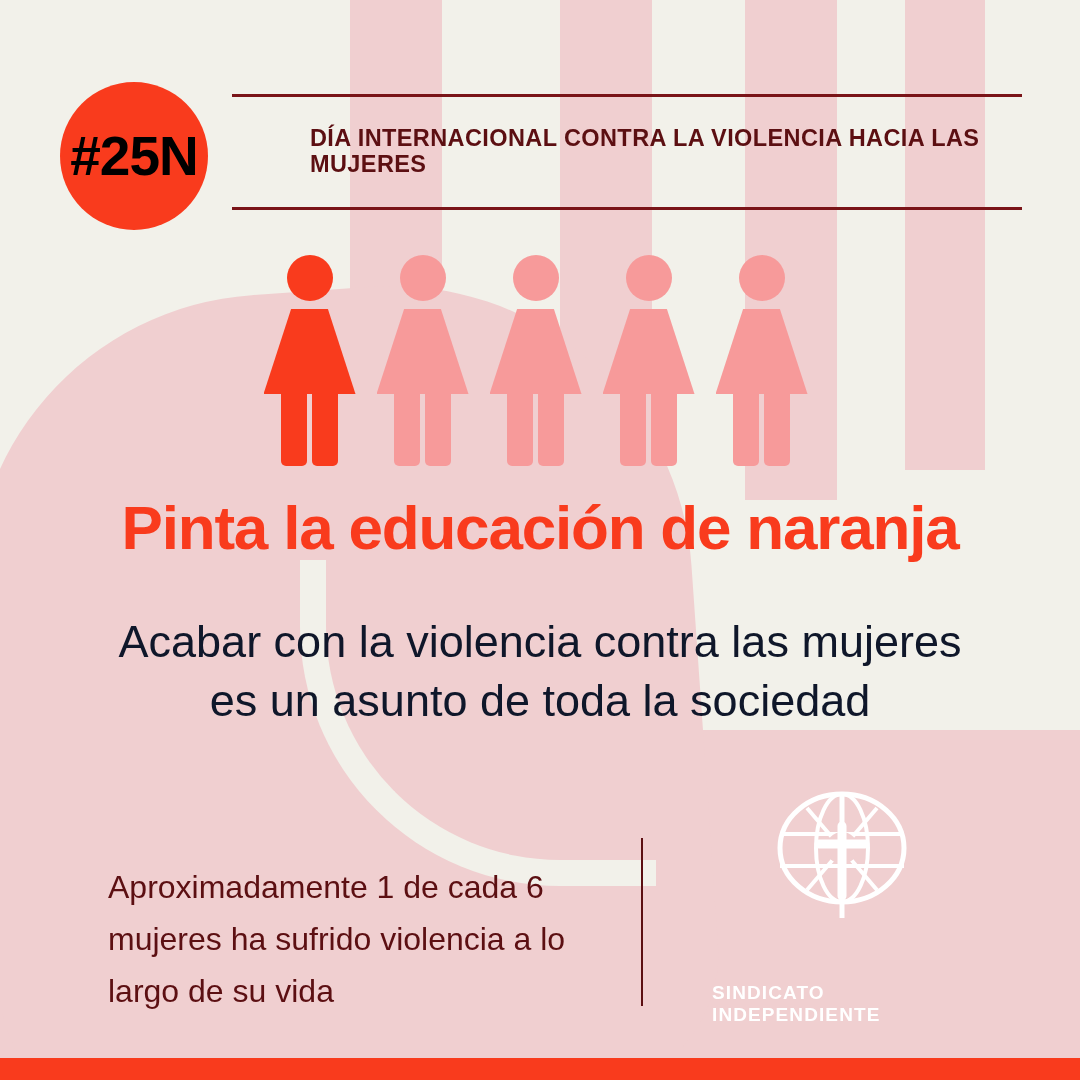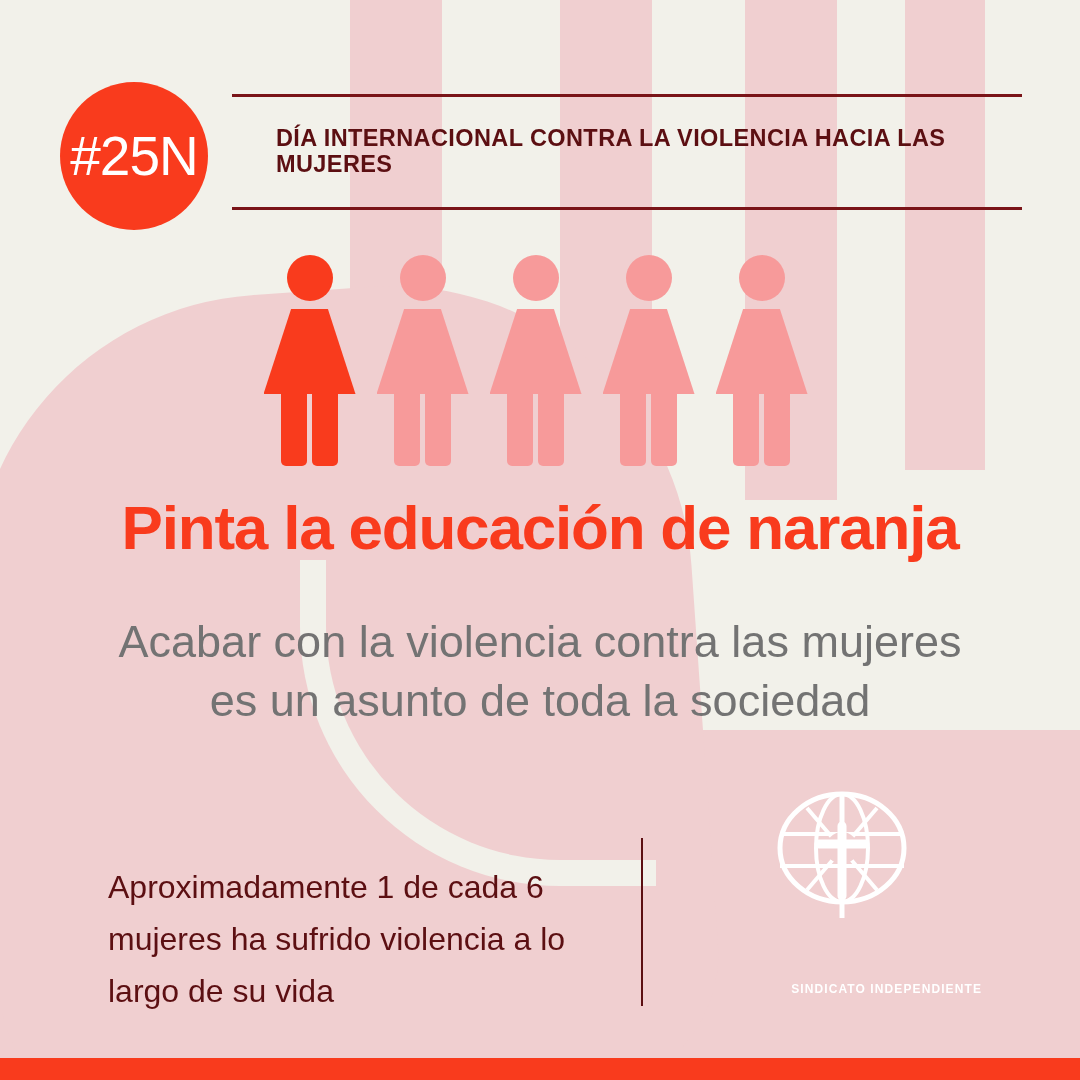--- a/index.html
+++ b/index.html
@@ -80,43 +80,43 @@
     z-index: 4;
   }
   .badge {
     position: absolute;
     left: 0;
     top: 0;
     width: 148px;
     height: 148px;
     border-radius: 50%;
     background: #f93b1d;
-    color: #ffffff;
-    font-weight: normal;
+    color: #000000;
+    font-weight: bold;
     font-size: 55px;
     letter-spacing: -1px;
     display: flex;
     align-items: center;
     justify-content: center;
     z-index: 5;
   }
   .header-rules {
     position: absolute;
     left: 172px;
     top: 12px;
     width: 790px;
     height: 110px;
     border-top: 3px solid #7a1418;
     border-bottom: 3px solid #7a1418;
     display: flex;
     align-items: center;
     z-index: 4;
   }
   .header-title {
-    margin-left: 44px;
+    margin-left: 78px;
     color: #5c0f12;
     font-weight: bold;
     font-size: 23.5px;
     letter-spacing: 0.4px;
     line-height: 1.1;
   }
 
   
   .figures {
     position: absolute;
@@ -173,21 +173,21 @@
     font-size: 62px;
     letter-spacing: -1.2px;
     z-index: 4;
   }
   .subline {
     position: absolute;
     top: 612px;
     left: 90px;
     width: 900px;
     text-align: center;
-    color: #737373;
+    color: #0f172a;
     font-size: 45px;
     line-height: 1.32;
     z-index: 4;
   }
   .stat {
     position: absolute;
     left: 108px;
     top: 862px;
     width: 500px;
     color: #5c0f12;
@@ -232,22 +232,22 @@
     font-weight: bold;
     font-style: italic;
     letter-spacing: 1px;
     color: #ffffff;
   }
   .logo-sub {
     position: absolute;
     left: 0;
     top: 196px;
     width: 270px;
-    text-align: right;
-    font-size: 12px;
+    text-align: left;
+    font-size: 19px;
     font-weight: bold;
     letter-spacing: 1.1px;
     color: #ffffff;
   }
 </style>
 </head>
 <body>
 
 <div id="poster">
 

